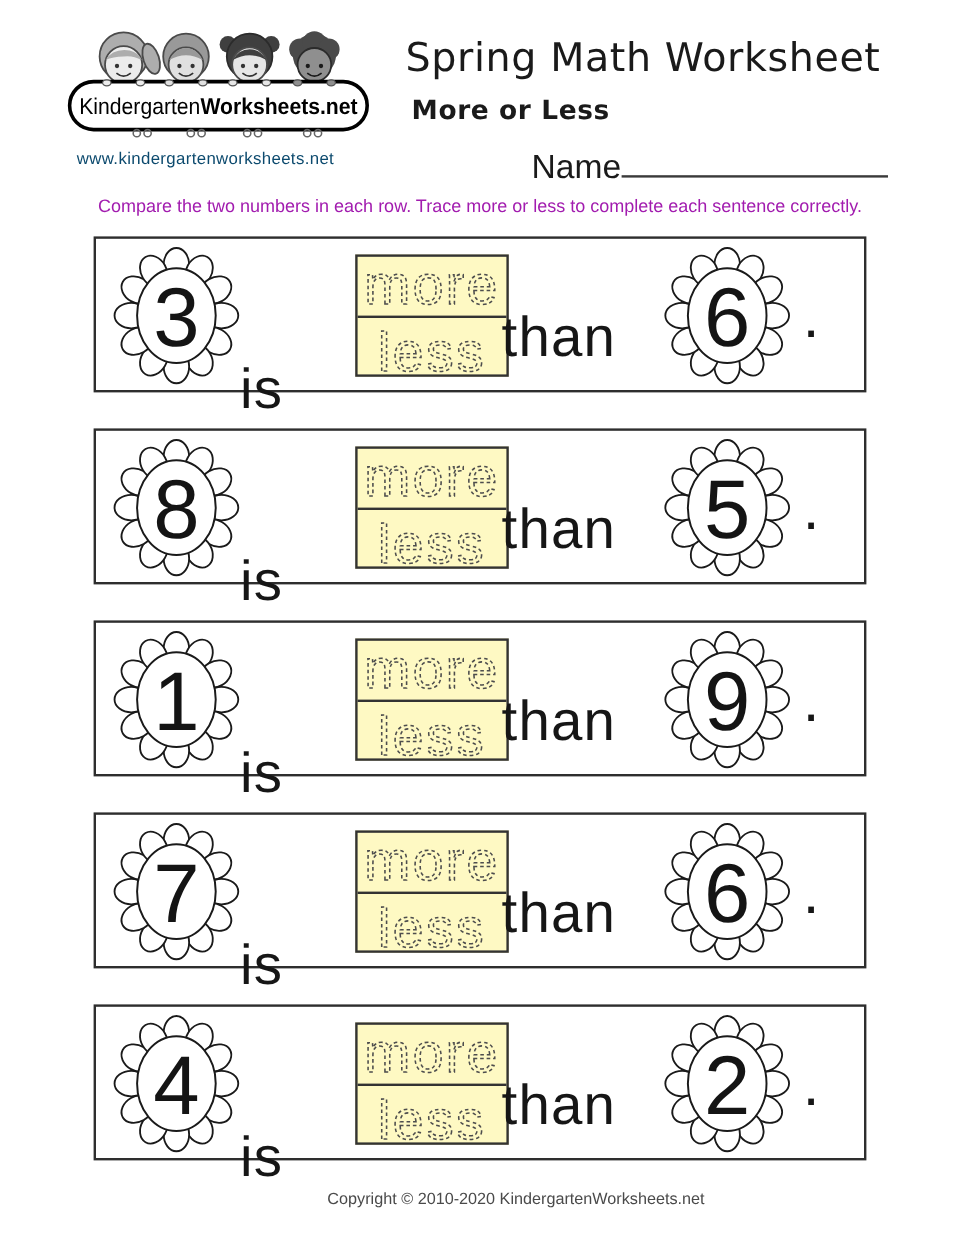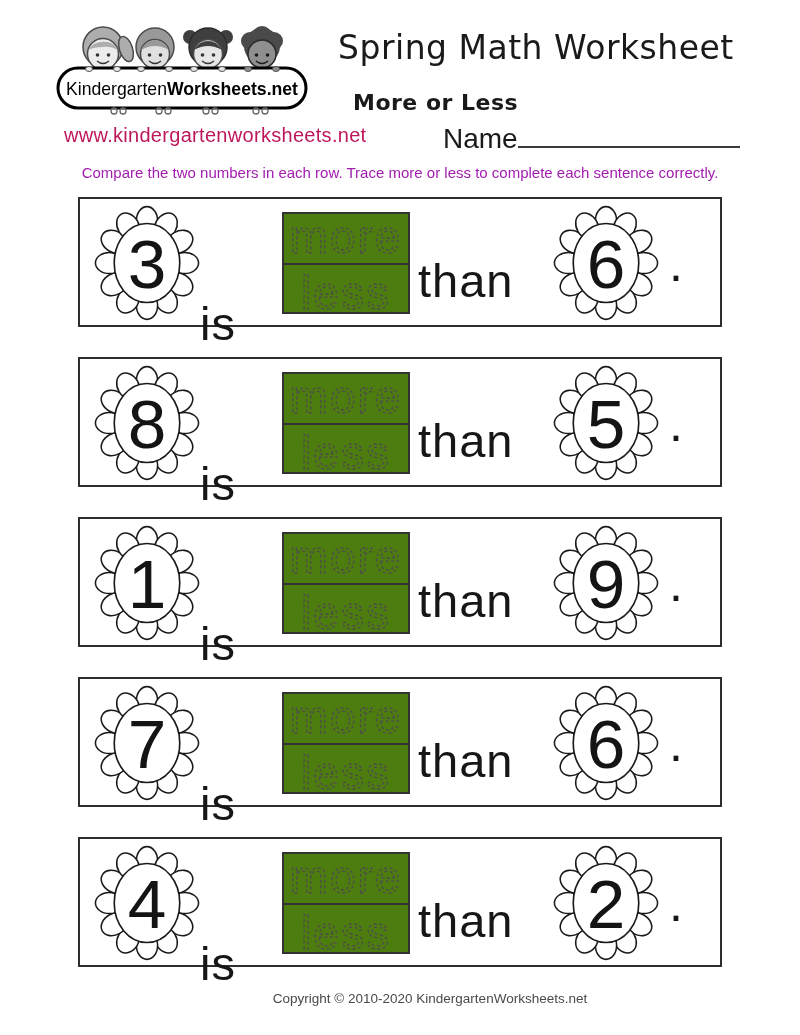--- a/index.html
+++ b/index.html
@@ -1,21 +1,21 @@
 <!DOCTYPE html>
 <html><head>
 <meta charset="utf-8">
 <style>
   html,body { margin:0; padding:0; background:#ffffff; }
   body { width:800px; height:1035px; font-family:"Liberation Sans", sans-serif; color:#1a1a1a; }
   .page { position:relative; width:800px; height:1035px; overflow:hidden; background:#fff; }
 
   
   .logo-wrap { position:absolute; left:56px; top:14px; width:252px; height:104px; }
-  .logo-url  { position:absolute; left:64px; top:124px; font-size:20px; color:#be185d; letter-spacing:0.3px; }
+  .logo-url  { position:absolute; left:64px; top:124px; font-size:14px; color:#0c4a6e; letter-spacing:0.3px; }
 
   .page-title { position:absolute; left:338px; top:28px; font-size:33px; font-weight:400;
                 font-family:"DejaVu Sans", sans-serif; letter-spacing:0.5px; }
   .page-subtitle { position:absolute; left:339px; top:76px; font-size:22px; font-weight:700;
                    font-family:"DejaVu Sans", sans-serif; letter-spacing:0.5px; }
 
   .name-row  { position:absolute; left:443px; top:118px; font-size:28px; white-space:nowrap; }
   .name-line { display:inline-block; width:222px; height:28px; border-bottom:2.5px solid #3a3a3a; }
 
   .instructions { position:absolute; top:164px; left:0; width:100%; text-align:center;
@@ -34,22 +34,22 @@
   .flower-center { fill:#fff; stroke:#1a1a1a; stroke-width:1.7; }
   .flower-num { font-family:"Liberation Sans", sans-serif; font-size:72px; fill:#141414;
                 text-anchor:middle; }
 
   .word { position:absolute; font-size:47px; line-height:1; letter-spacing:1px; color:#161616;
           top:58px; font-family:"Liberation Sans", sans-serif; }
   .word-is     { left:120px;margin-top:43px; }
   .word-than   { left:338px; }
   .word-period { left:589px; top:40px; font-size:50px; }
 
-  .tracebox { position:absolute; left:202px; top:13px; width:128px; height:102px;
-              border:2px solid #333; box-sizing:border-box; background:#4d7c0f; }
+  .tracebox { position:absolute; left:216px; top:13px; width:128px; height:102px;
+              border:2px solid #333; box-sizing:border-box; background:#fef9c3; }
   .tracecell { height:60px; display:flex; align-items:center; justify-content:center; }
   .tracecell.top { border-bottom:2px solid #333; height:49px; }
   svg.trace { width:118px; height:44px; display:block; }
   svg.trace text { font-family:"Liberation Sans", sans-serif; font-size:46px; letter-spacing:2px;
                    fill:none; stroke:#4d4d4d; stroke-width:1.3; stroke-dasharray:3 2.4;
                    text-anchor:middle; }
 
   
   .footer { position:absolute; top:990px; left:0; width:100%; text-align:center;
             font-size:13.5px; color:#4a4a4a; line-height:1.3;padding-left:30px; }
@@ -132,21 +132,21 @@
         <circle cx="150" cy="95" r="3"></circle>
           <circle cx="159" cy="95" r="3"></circle>
         <circle cx="200" cy="95" r="3"></circle>
           <circle cx="209" cy="95" r="3"></circle>
       </g>
     </svg>
   </div>
   <div class="logo-url">www.kindergartenworksheets.net</div>
 
   <h1 class="page-title" style="margin:0;text-align:center;">Spring Math Worksheet</h1>
-  <h2 class="page-subtitle" style="margin:14px;">More or Less</h2>
+  <h2 class="page-subtitle" style="margin:4px;">More or Less</h2>
 
   <div class="name-row">
     <span>Name</span><span class="name-line"></span>
   </div>
 
   <p class="instructions" style="margin:0;">Compare the two numbers in each row. Trace more or less to complete each sentence correctly.</p>
 
   <div class="rows" id="rows">
   <div class="row">
     <div class="flower flower-left">

